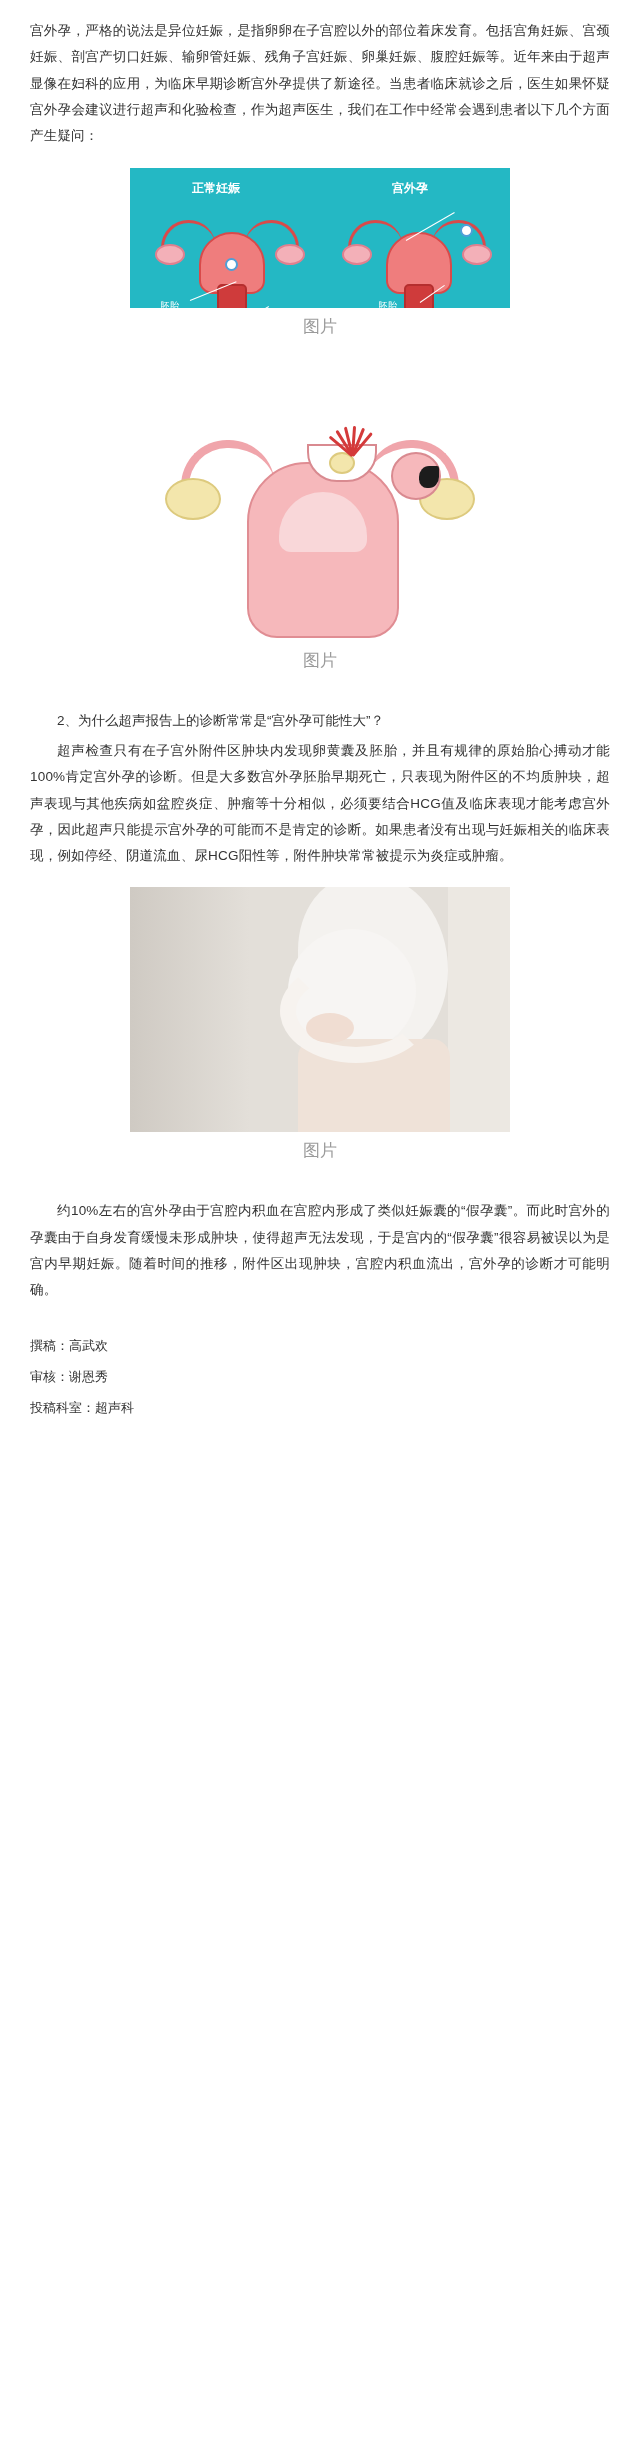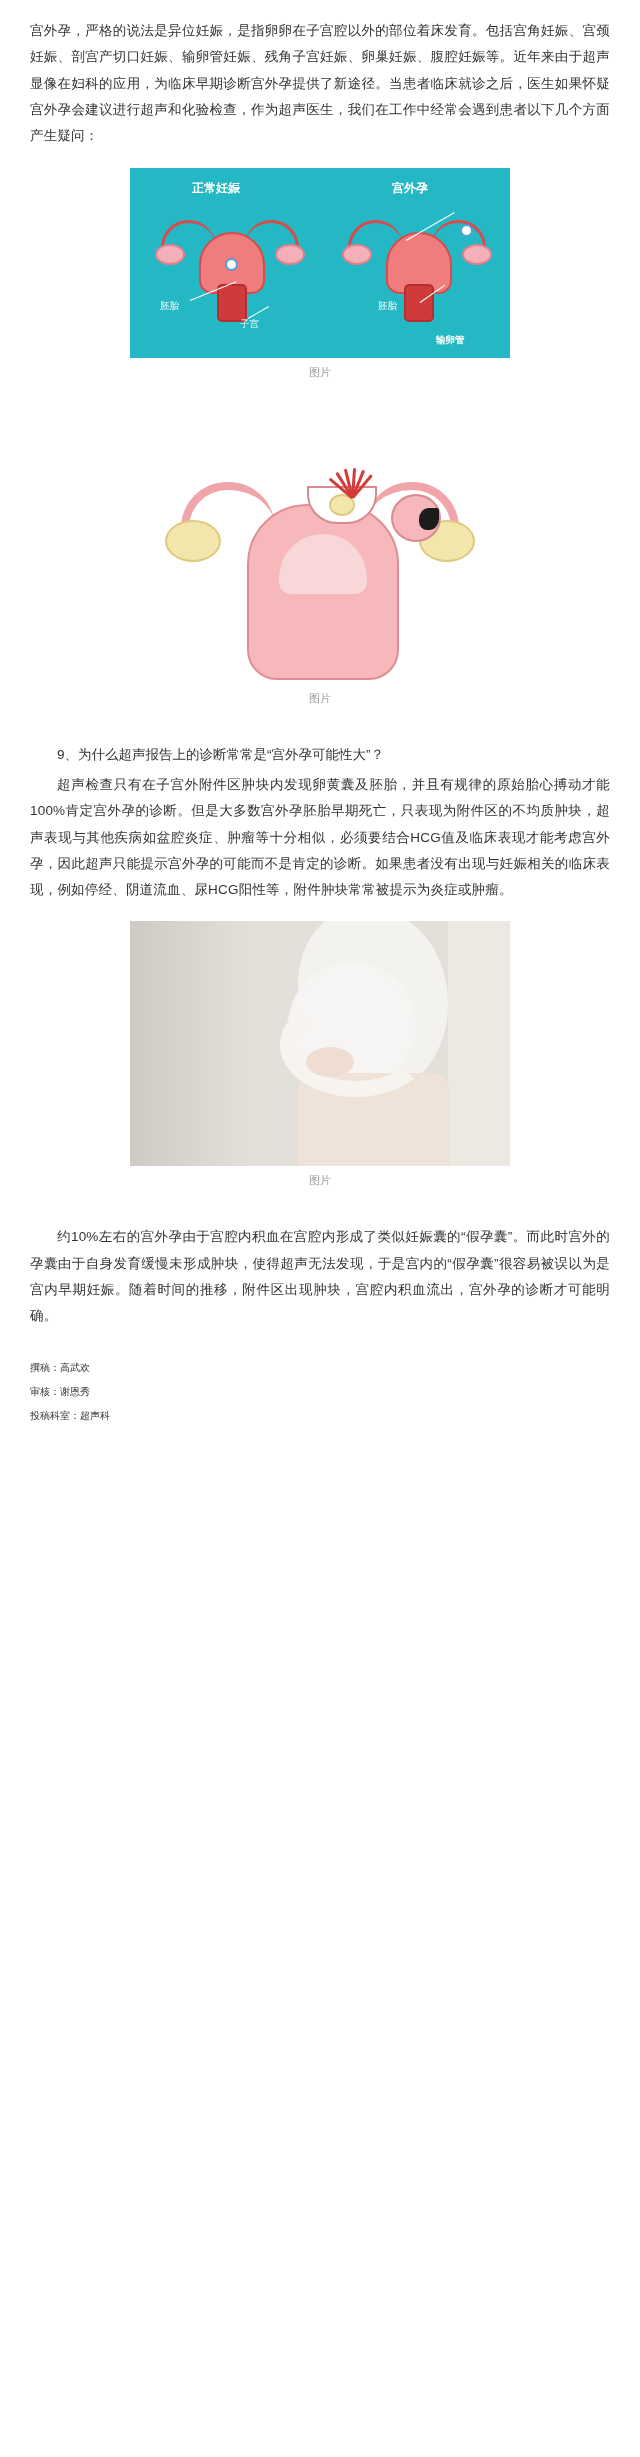--- a/index.html
+++ b/index.html
@@ -38,31 +38,31 @@
     color: #333;
   }
   .block-gap {
     height: 26px;
   }
   .figure {
     margin: 18px 0 6px 0;
     text-align: center;
   }
   .fig-caption {
-    font-size: 11px;
+    font-size: 17px;
     color: #9b9b9b;
     text-align: center;
     margin-top: 7px;
     margin-bottom: 10px;
   }
 
   
   .fig1 {
     width: 380px;
-    height: 190px;
+    height: 140px;
     margin: 0 auto;
     background: #24b8c4;
     position: relative;
     overflow: hidden;
   }
   .fig1 .lbl {
     position: absolute;
     color: #ffffff;
     font-size: 12px;
     font-weight: bold;
@@ -323,21 +323,21 @@
     top: 0;
     bottom: 0;
     width: 62px;
     background: #ece8e2;
   }
 
   .sign-block {
     margin-top: 26px;
   }
   .sign-line {
-    font-size: 10px;
+    font-size: 13px;
     line-height: 2.4;
     color: #333;
   }
 </style>
 </head>
 <body>
 
 <div class="page">
 
   <p class="para">宫外孕，严格的说法是异位妊娠，是指卵卵在子宫腔以外的部位着床发育。包括宫角妊娠、宫颈妊娠、剖宫产切口妊娠、输卵管妊娠、残角子宫妊娠、卵巢妊娠、腹腔妊娠等。近年来由于超声显像在妇科的应用，为临床早期诊断宫外孕提供了新途径。当患者临床就诊之后，医生如果怀疑宫外孕会建议进行超声和化验检查，作为超声医生，我们在工作中经常会遇到患者以下几个方面产生疑问：</p>
@@ -402,21 +402,21 @@
         <div class="f2-ray" style="transform:rotate(4deg);"></div>
         <div class="f2-ray" style="transform:rotate(22deg);"></div>
         <div class="f2-ray" style="transform:rotate(40deg);"></div>
       </div>
     </div>
     <div class="fig-caption">图片</div>
   </div>
 
   <div class="block-gap"></div>
 
-  <p class="q-head">9、为什么超声报告上的诊断常常是“宫外孕可能性大”？</p>
+  <p class="q-head">2、为什么超声报告上的诊断常常是“宫外孕可能性大”？</p>
   <p class="para indent">超声检查只有在子宫外附件区肿块内发现卵黄囊及胚胎，并且有规律的原始胎心搏动才能100%肯定宫外孕的诊断。但是大多数宫外孕胚胎早期死亡，只表现为附件区的不均质肿块，超声表现与其他疾病如盆腔炎症、肿瘤等十分相似，必须要结合HCG值及临床表现才能考虑宫外孕，因此超声只能提示宫外孕的可能而不是肯定的诊断。如果患者没有出现与妊娠相关的临床表现，例如停经、阴道流血、尿HCG阳性等，附件肿块常常被提示为炎症或肿瘤。</p>
 
   <div class="figure">
     <div class="fig3">
       <div class="ph-wall"></div>
       <div class="ph-shadow"></div>
       <div class="ph-right"></div>
       <div class="ph-body"></div>
       <div class="ph-belly"></div>
       <div class="ph-pants"></div>

